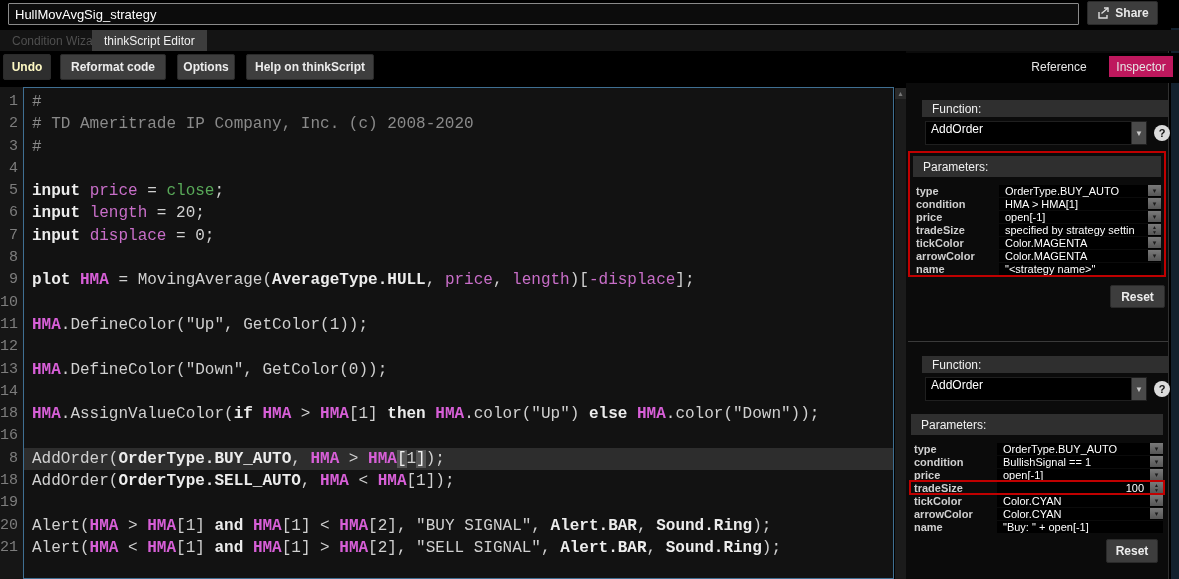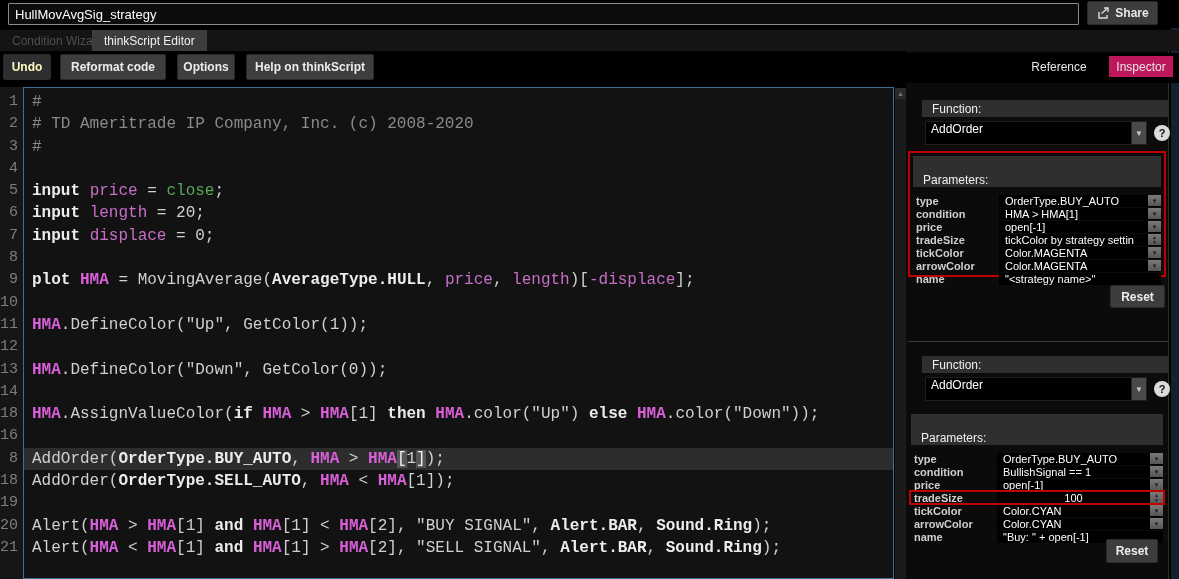--- a/index.html
+++ b/index.html
@@ -74,29 +74,29 @@
   .combo{ position:absolute; left:0; top:0; width:222px; height:24px; background:#000;
     border:1px solid #1f1f1f; display:flex; align-items:flex-start; cursor:pointer; }
   .combo-text{ flex:1; color:#fff; font-size:12px; padding-left:5px; }
   .combo-arrow{ width:15px; height:22px; background:#4a4a4a; color:#c9c9c9; font-size:8px;
     display:flex; align-items:center; justify-content:center; border-left:1px solid #2a2a2a; }
   .help{ position:absolute; left:229px; top:4px; width:16px; height:16px; border-radius:50%;
     background:#dcdcdc; color:#111; font-size:11px; font-weight:bold;
     display:flex; align-items:center; justify-content:center; cursor:pointer; }
   .params-box{ position:absolute; left:0; right:2px; }
   .params-box.section-hl{ border:2px solid #c00000; }
-  .params-header{ height:31px; background:#2f2f2f; color:#f0f0f0; font-size:12px;
-    display:flex; align-items:flex-end; padding-left:10px; margin:3px 3px 0 3px; }
+  .params-header{ height:21px; background:#2f2f2f; color:#f0f0f0; font-size:12px;
+    display:flex; align-items:center; padding-left:10px; margin:3px 3px 0 3px; }
   .params-rows{ margin-top:7px; padding:0 3px 3px 3px; }
   .prow{ position:relative; display:flex; height:13px; align-items:center; }
   .prow.hl::after{ content:""; position:absolute; inset:-1px -2px; border:2px solid #c00000; pointer-events:none; }
   .plab{ width:86px; color:#cfcfcf; font-size:11px; padding-left:3px; white-space:nowrap; overflow:hidden;font-weight:bold; }
   .pfield{ flex:1; height:12px; background:#000; display:flex; align-items:center; overflow:hidden; }
   .pval{ flex:1; color:#fff; font-size:11px; padding:0 6px; white-space:nowrap; overflow:hidden; }
-  .pfield.right .pval{ text-align:center; }
+  .pfield.right .pval{ text-align:right; }
   .parrow{ width:13px; height:11px; background:linear-gradient(#7a7a7a,#565656); color:#1c1c1c;
     font-size:7px; display:flex; align-items:center; justify-content:center; cursor:pointer; }
   .pspin{ width:13px; height:11px; background:linear-gradient(#7a7a7a,#565656); color:#1c1c1c;
     font-size:5px; line-height:5px; display:flex; flex-direction:column; align-items:center;
     justify-content:center; cursor:pointer; }
   .reset{ position:absolute; background:#3d3d3d; border:1px solid #2a2a2a; border-radius:2px;
     color:#ececec; font-weight:bold; font-size:12px; cursor:pointer; }
   #panel-0 .reset{ left:202px; top:187px; width:55px; height:23px; }
   #panel-1 .reset{ left:198px; top:185px; width:52px; height:24px; }
   #panel-0{ top:98px; height:215px; }
@@ -225,21 +225,21 @@
           <div class="prow">
             <div class="plab">price</div>
             <div class="pfield">
               <span class="pval">open[-1]</span>
               <span class="parrow">▾</span>
             </div>
           </div>
           <div class="prow">
             <div class="plab">tradeSize</div>
             <div class="pfield">
-              <span class="pval">tickColor by strategy settin</span>
+              <span class="pval">specified by strategy settin</span>
               <span class="pspin">
                 <span>▲</span>
                 <span>▼</span>
               </span>
             </div>
           </div>
           <div class="prow">
             <div class="plab">tickColor</div>
             <div class="pfield">
               <span class="pval">Color.MAGENTA</span>

